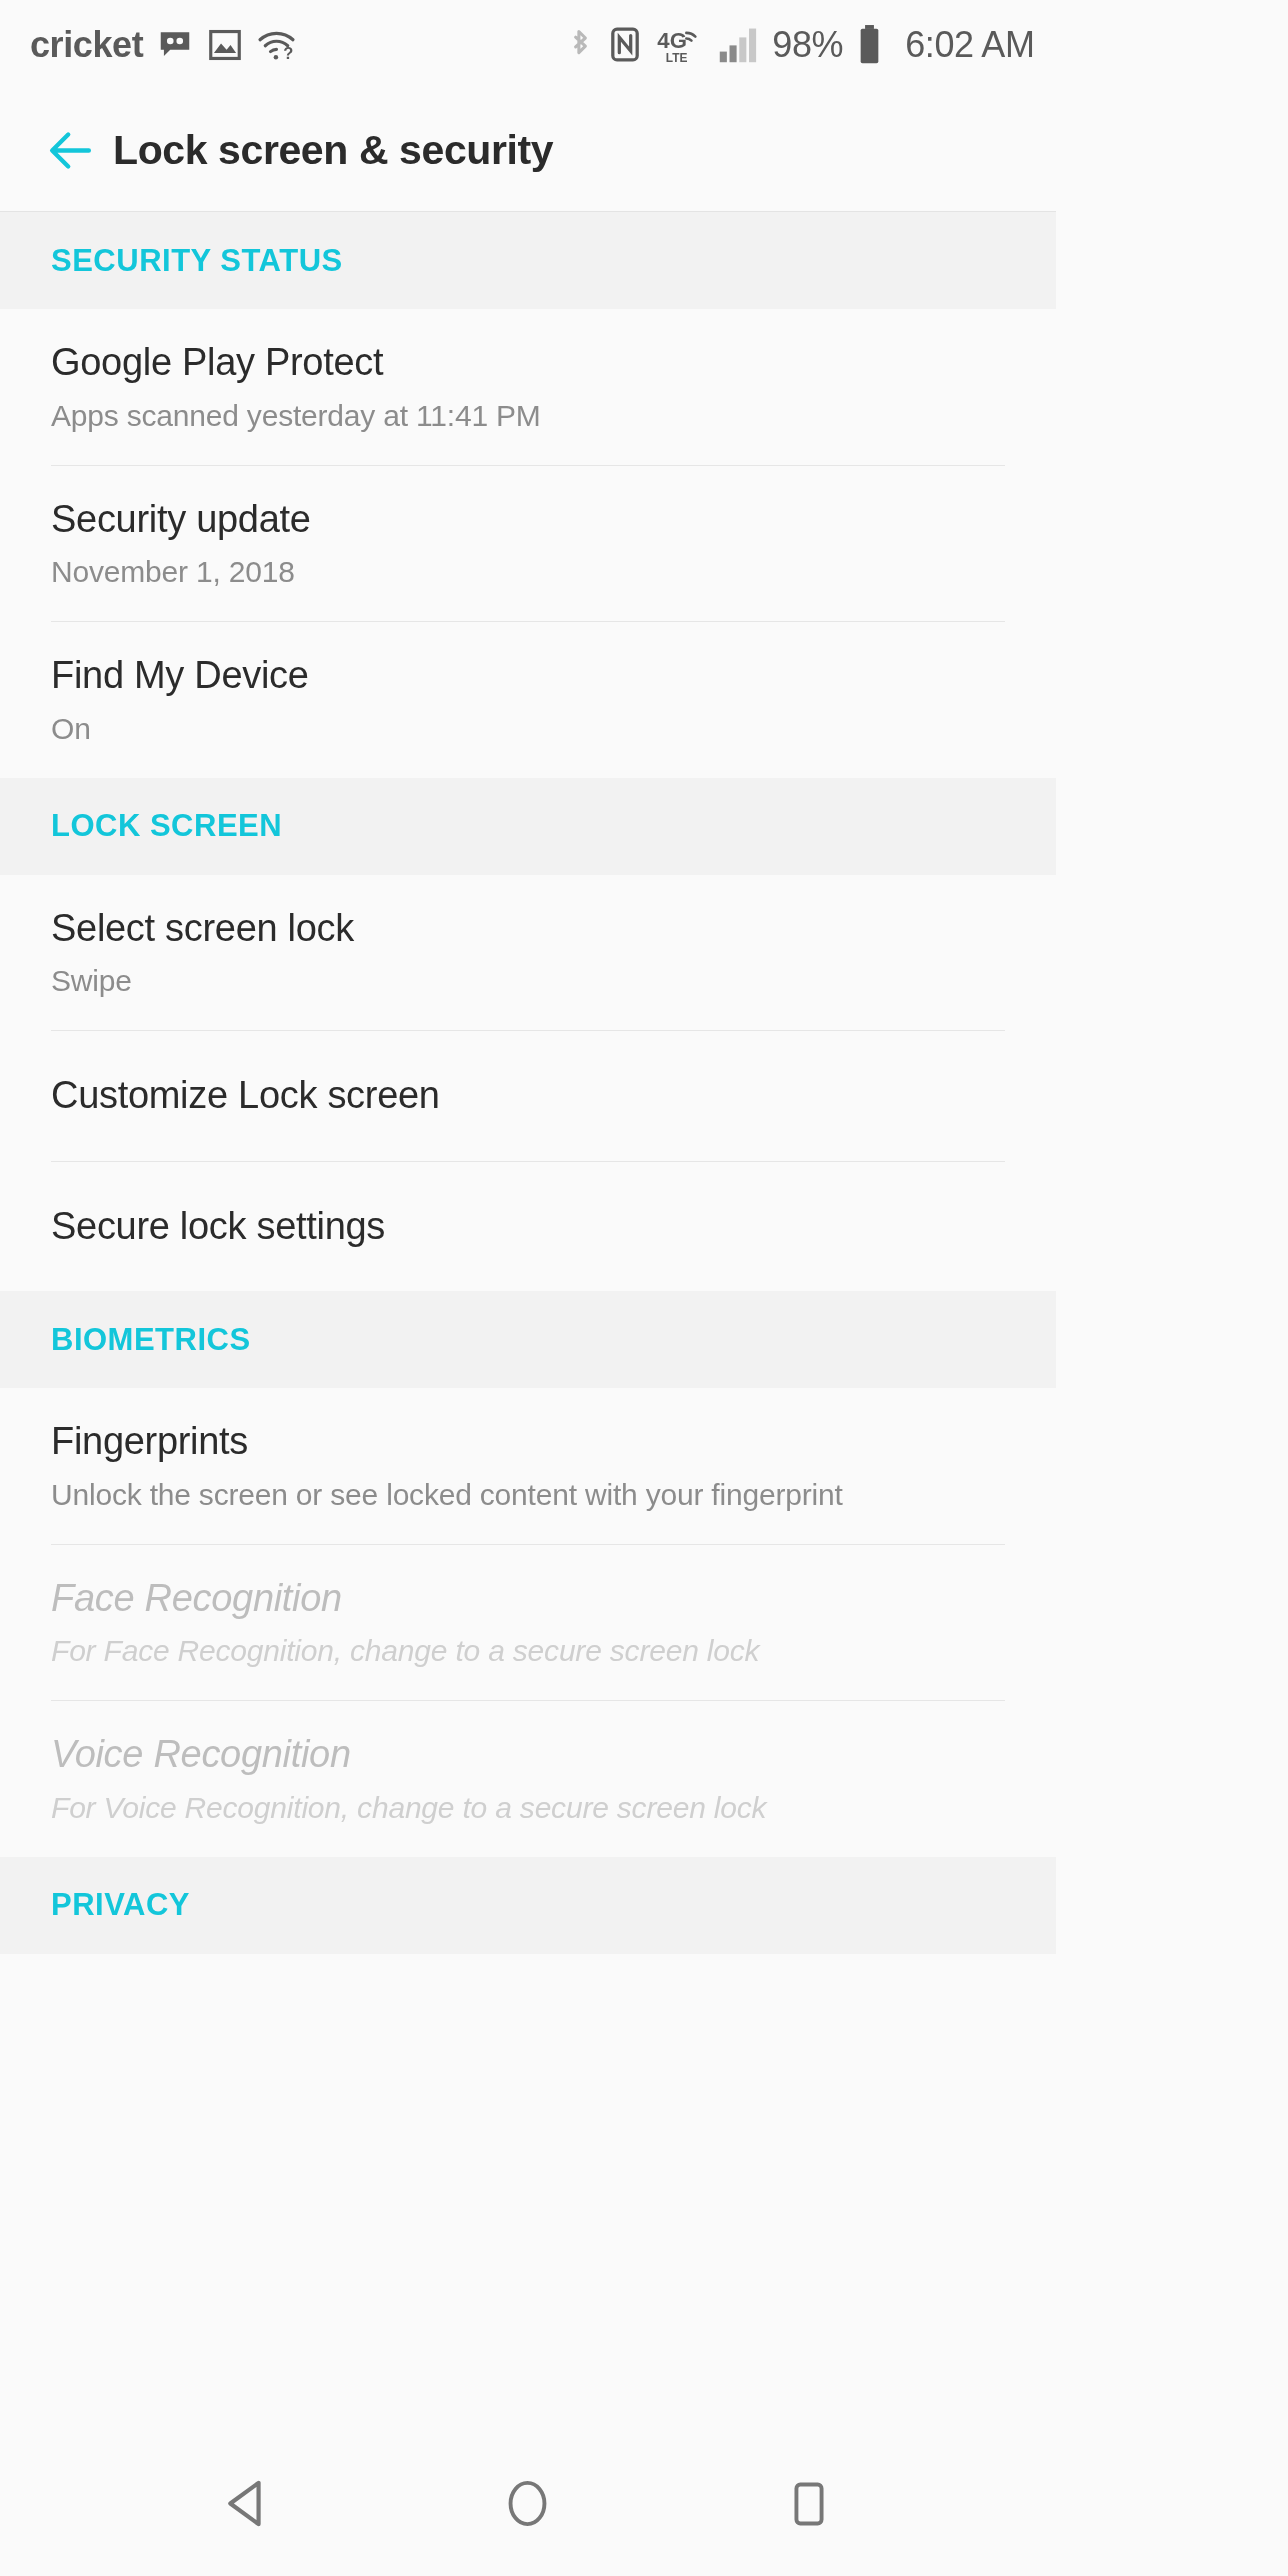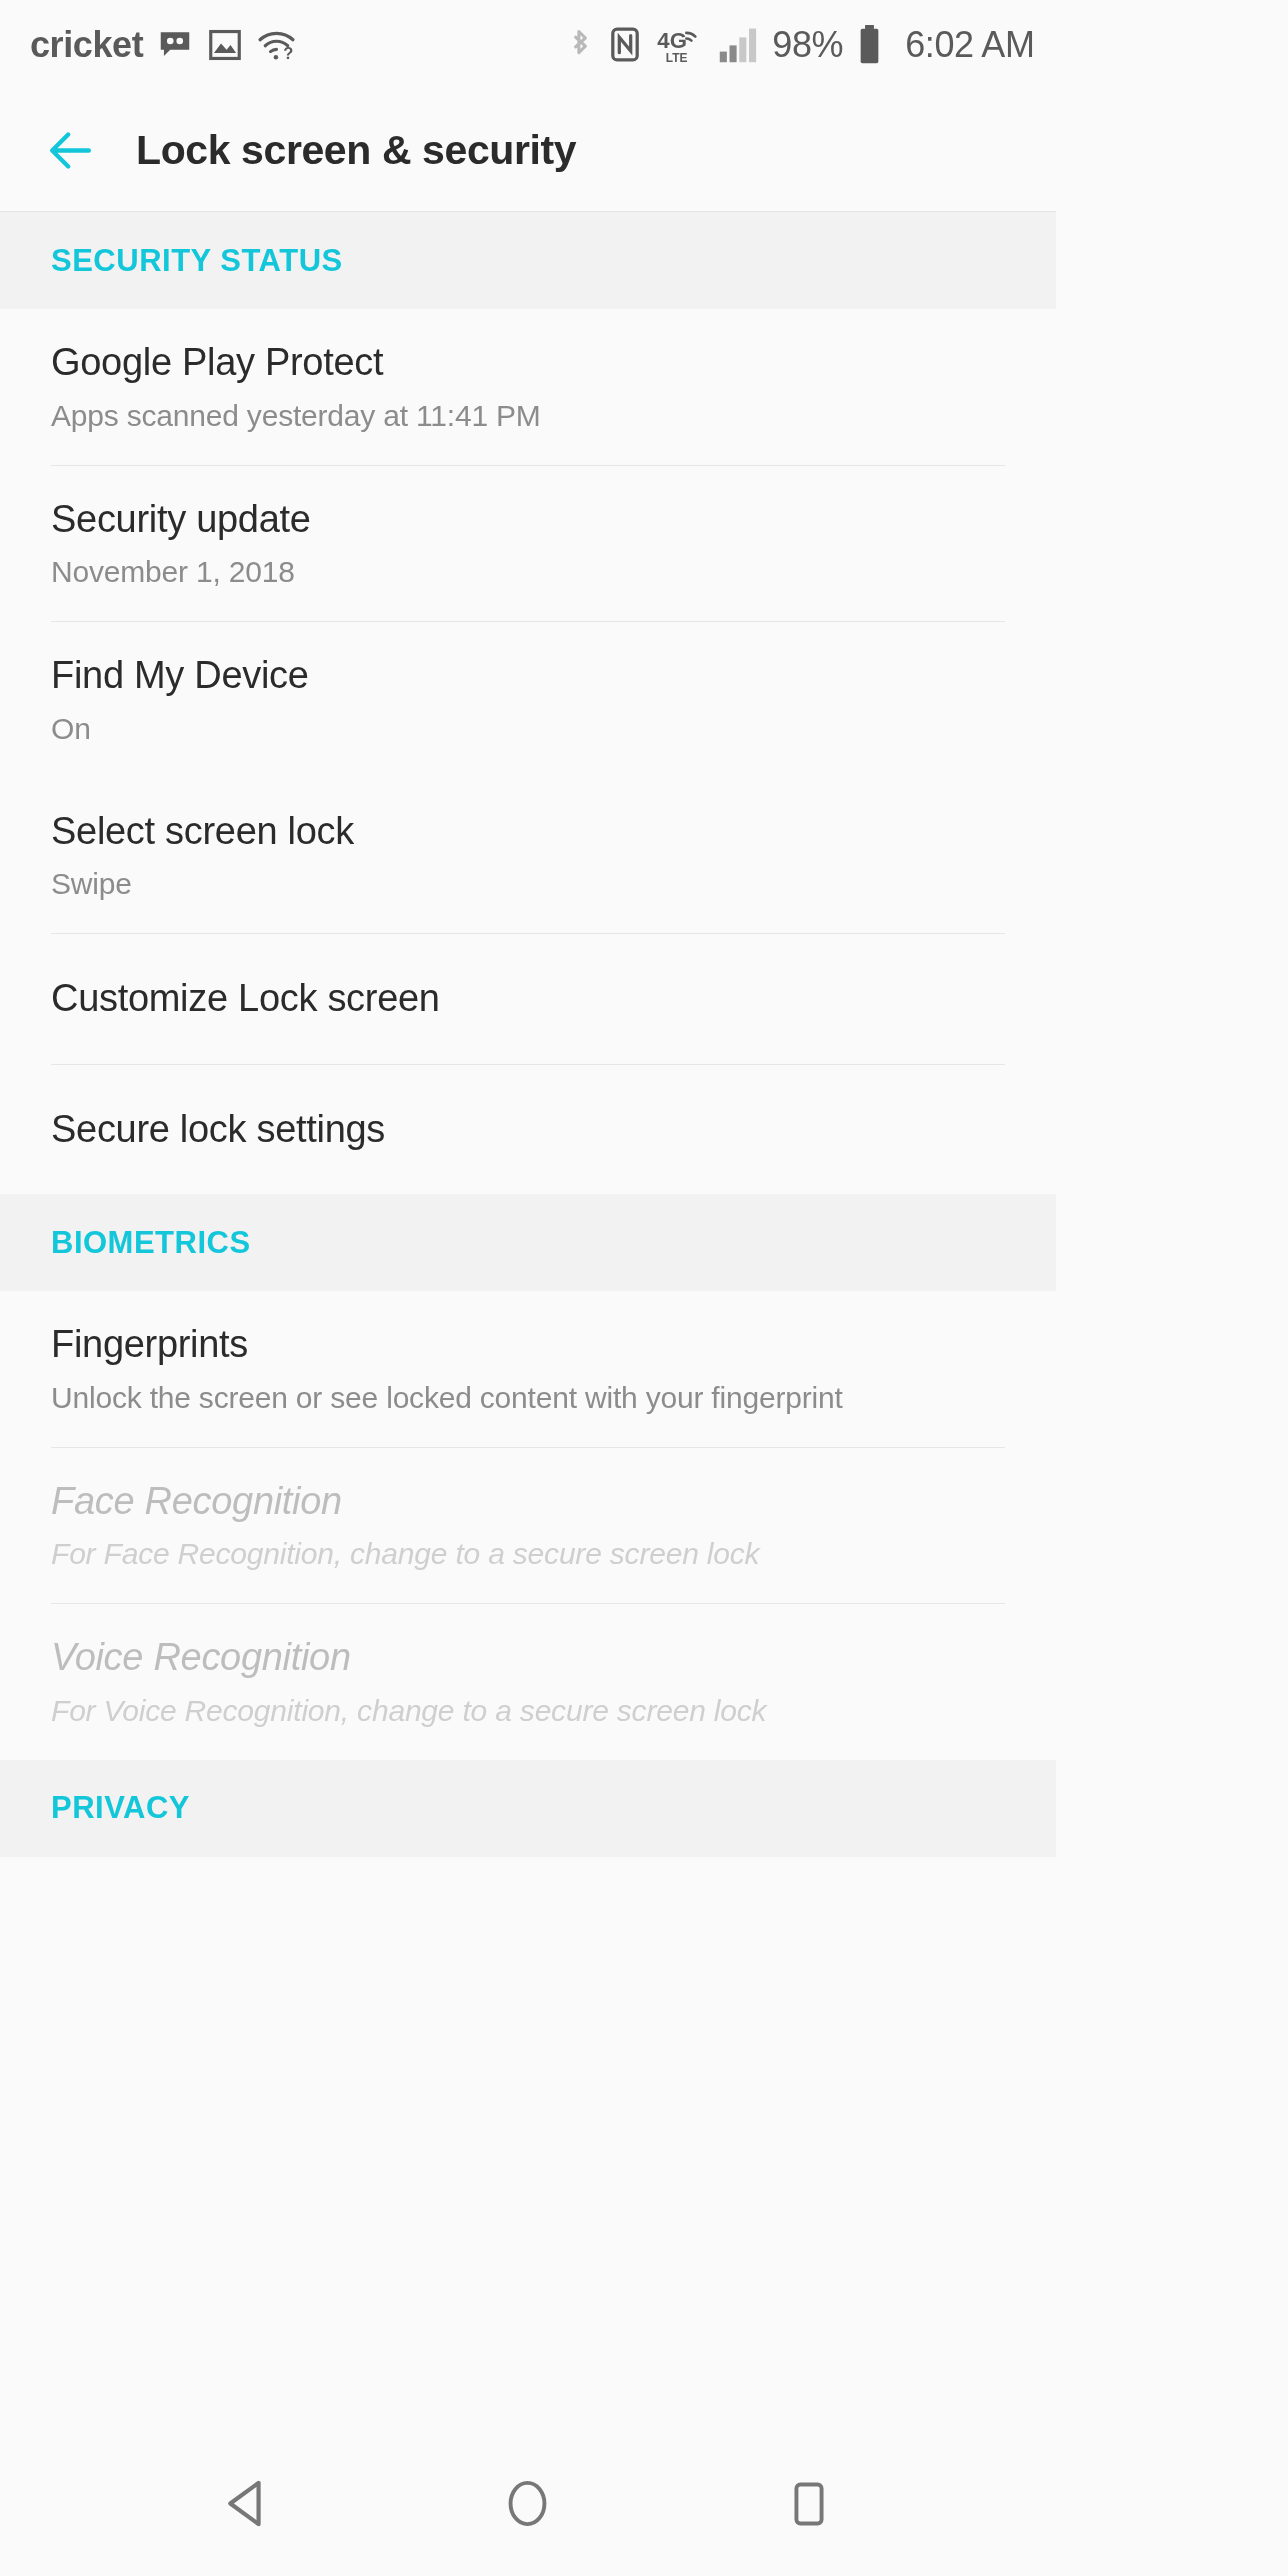--- a/index.html
+++ b/index.html
@@ -75,21 +75,20 @@
     height: 70px;
     display: flex;
     align-items: center;
     justify-content: flex-start;
     cursor: pointer;
   }
   .page-title {
     font-size: 41px;
     font-weight: bold;
     color: #2b2b2b;
-    margin-left: 23px;
     letter-spacing: -0.4px;
   }
 
   
   .list-body {
     flex: 1 1 auto;
     background: #fafafa;
     overflow: hidden;
   }
 
@@ -248,20 +247,23 @@
         </div>
       </div>
       <div class="row">
         <div class="row-inner">
           <div class="row-title">Find My Device</div>
           <div class="row-sub">On</div>
         </div>
       </div>
     </div>
 
+    <div class="section-header">
+      <span>LOCK SCREEN</span>
+    </div>
     <div class="rows">
       <div class="row has-divider">
         <div class="row-inner">
           <div class="row-title">Select screen lock</div>
           <div class="row-sub">Swipe</div>
         </div>
       </div>
       <div class="row has-divider">
         <div class="row-inner" style="padding:41px 0;">
           <div class="row-title">Customize Lock screen</div>

